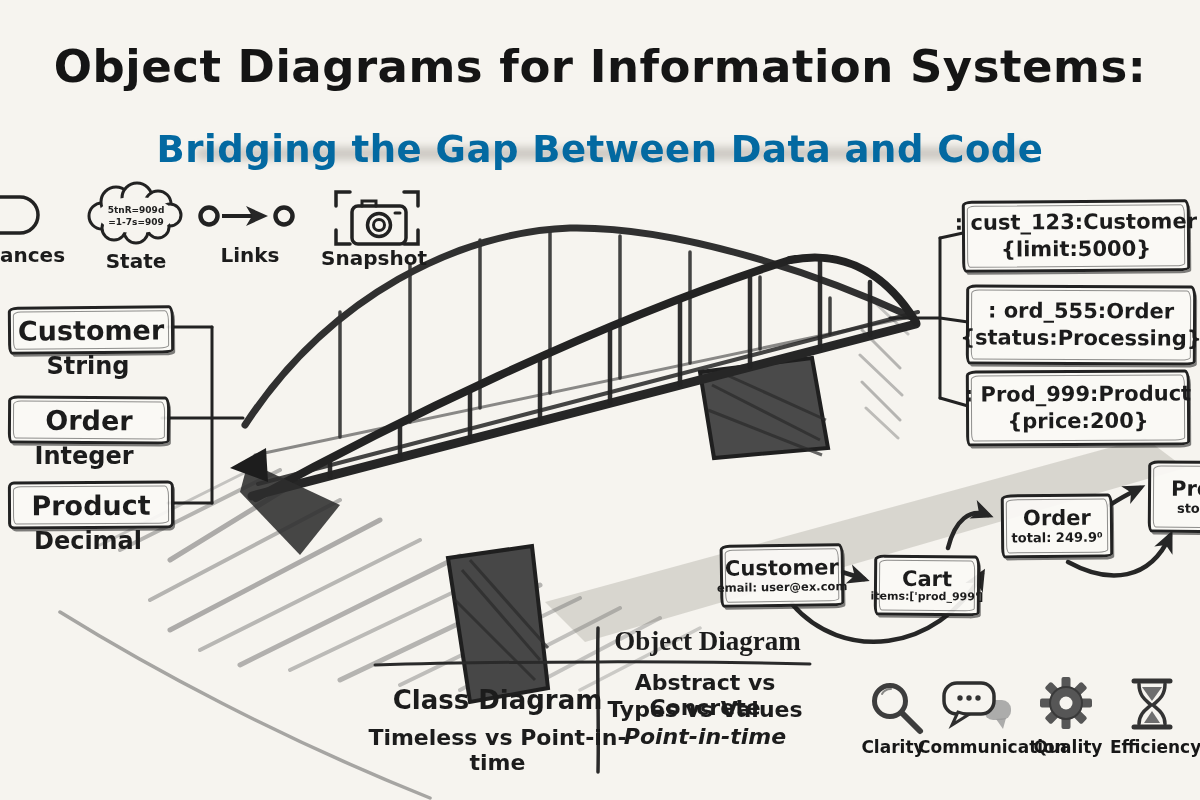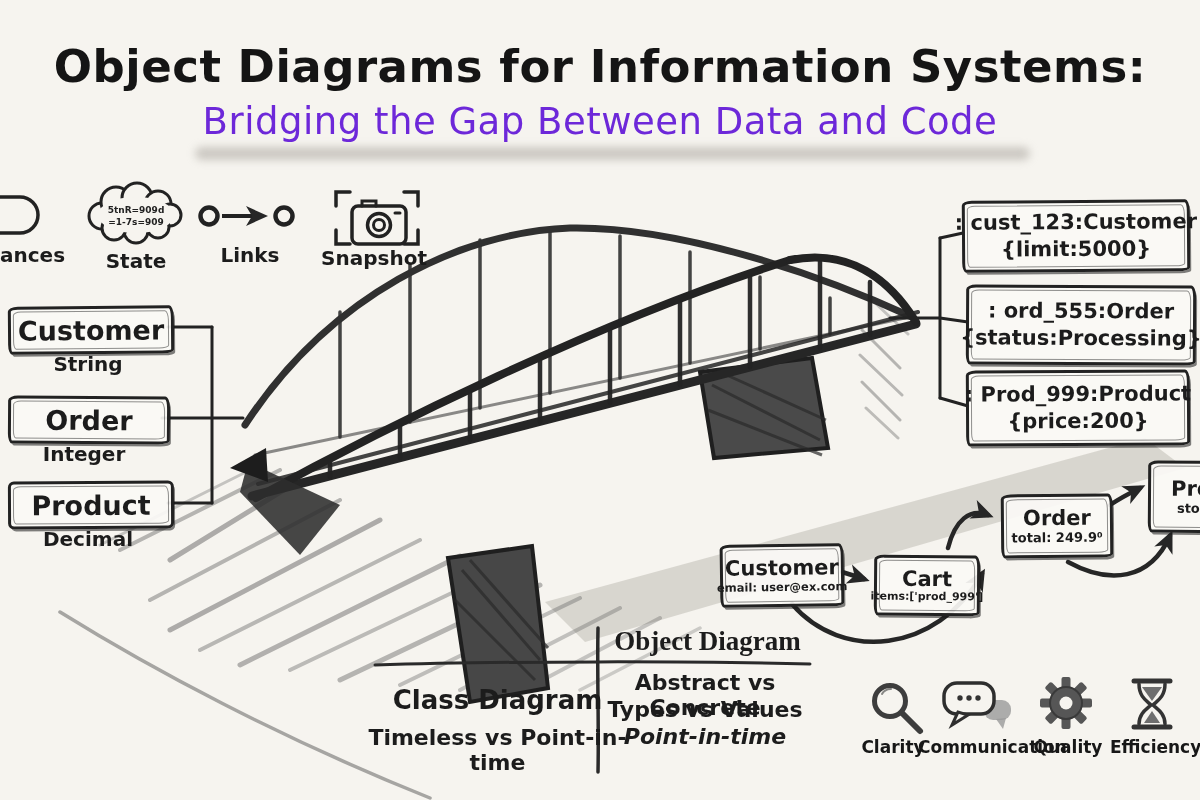--- a/index.html
+++ b/index.html
@@ -22,28 +22,28 @@
     box-shadow:2px 3px 0 -1px rgba(25,25,25,.55);
     display:flex;flex-direction:column;align-items:center;justify-content:center;
   }
   .sketch-box::before{
     content:"";position:absolute;inset:2px;
     border:1.5px solid rgba(35,35,35,.5);
     border-radius:8px 4px 10px 3px / 4px 10px 3px 8px;
     pointer-events:none;
   }
   .class-name{font-size:27px;font-weight:bold;white-space:nowrap;}
-  .class-type{font-size:20px;font-weight:bold;text-align:center;}
+  .class-type{font-size:24px;font-weight:bold;text-align:center;}
   .obj-line1,.obj-line2{font-size:21px;font-weight:bold;white-space:nowrap;line-height:1.3;}
   .flow-title{font-size:21px;font-weight:bold;line-height:1.05;white-space:nowrap;}
   .flow-attr{font-size:11.5px;font-weight:bold;white-space:nowrap;}
   .legend-label{font-size:20px;font-weight:bold;}
   .benefit-label{font-size:17px;font-weight:bold;color:#171717;}
   .title1{font-size:45px;font-weight:bold;letter-spacing:.5px;color:#151515;}
-  .title2{font-size:37px;font-weight:normal;letter-spacing:.5px;color:#6d28d9;}
+  .title2{font-size:37px;font-weight:bold;letter-spacing:.5px;color:#0369a1;margin-top:28px;}
   .smudge{
     background:#a8a49d;filter:blur(4px);opacity:.55;border-radius:8px;
   }
   .cmp-head{font-size:27px;font-weight:bold;font-family:Liberation Serif, serif;}
   .cmp-row{font-size:22px;font-weight:bold;}
 </style>
 </head>
 <body>
 
 <svg id="sketch" width="1200" height="800" viewBox="0 0 1200 800">

